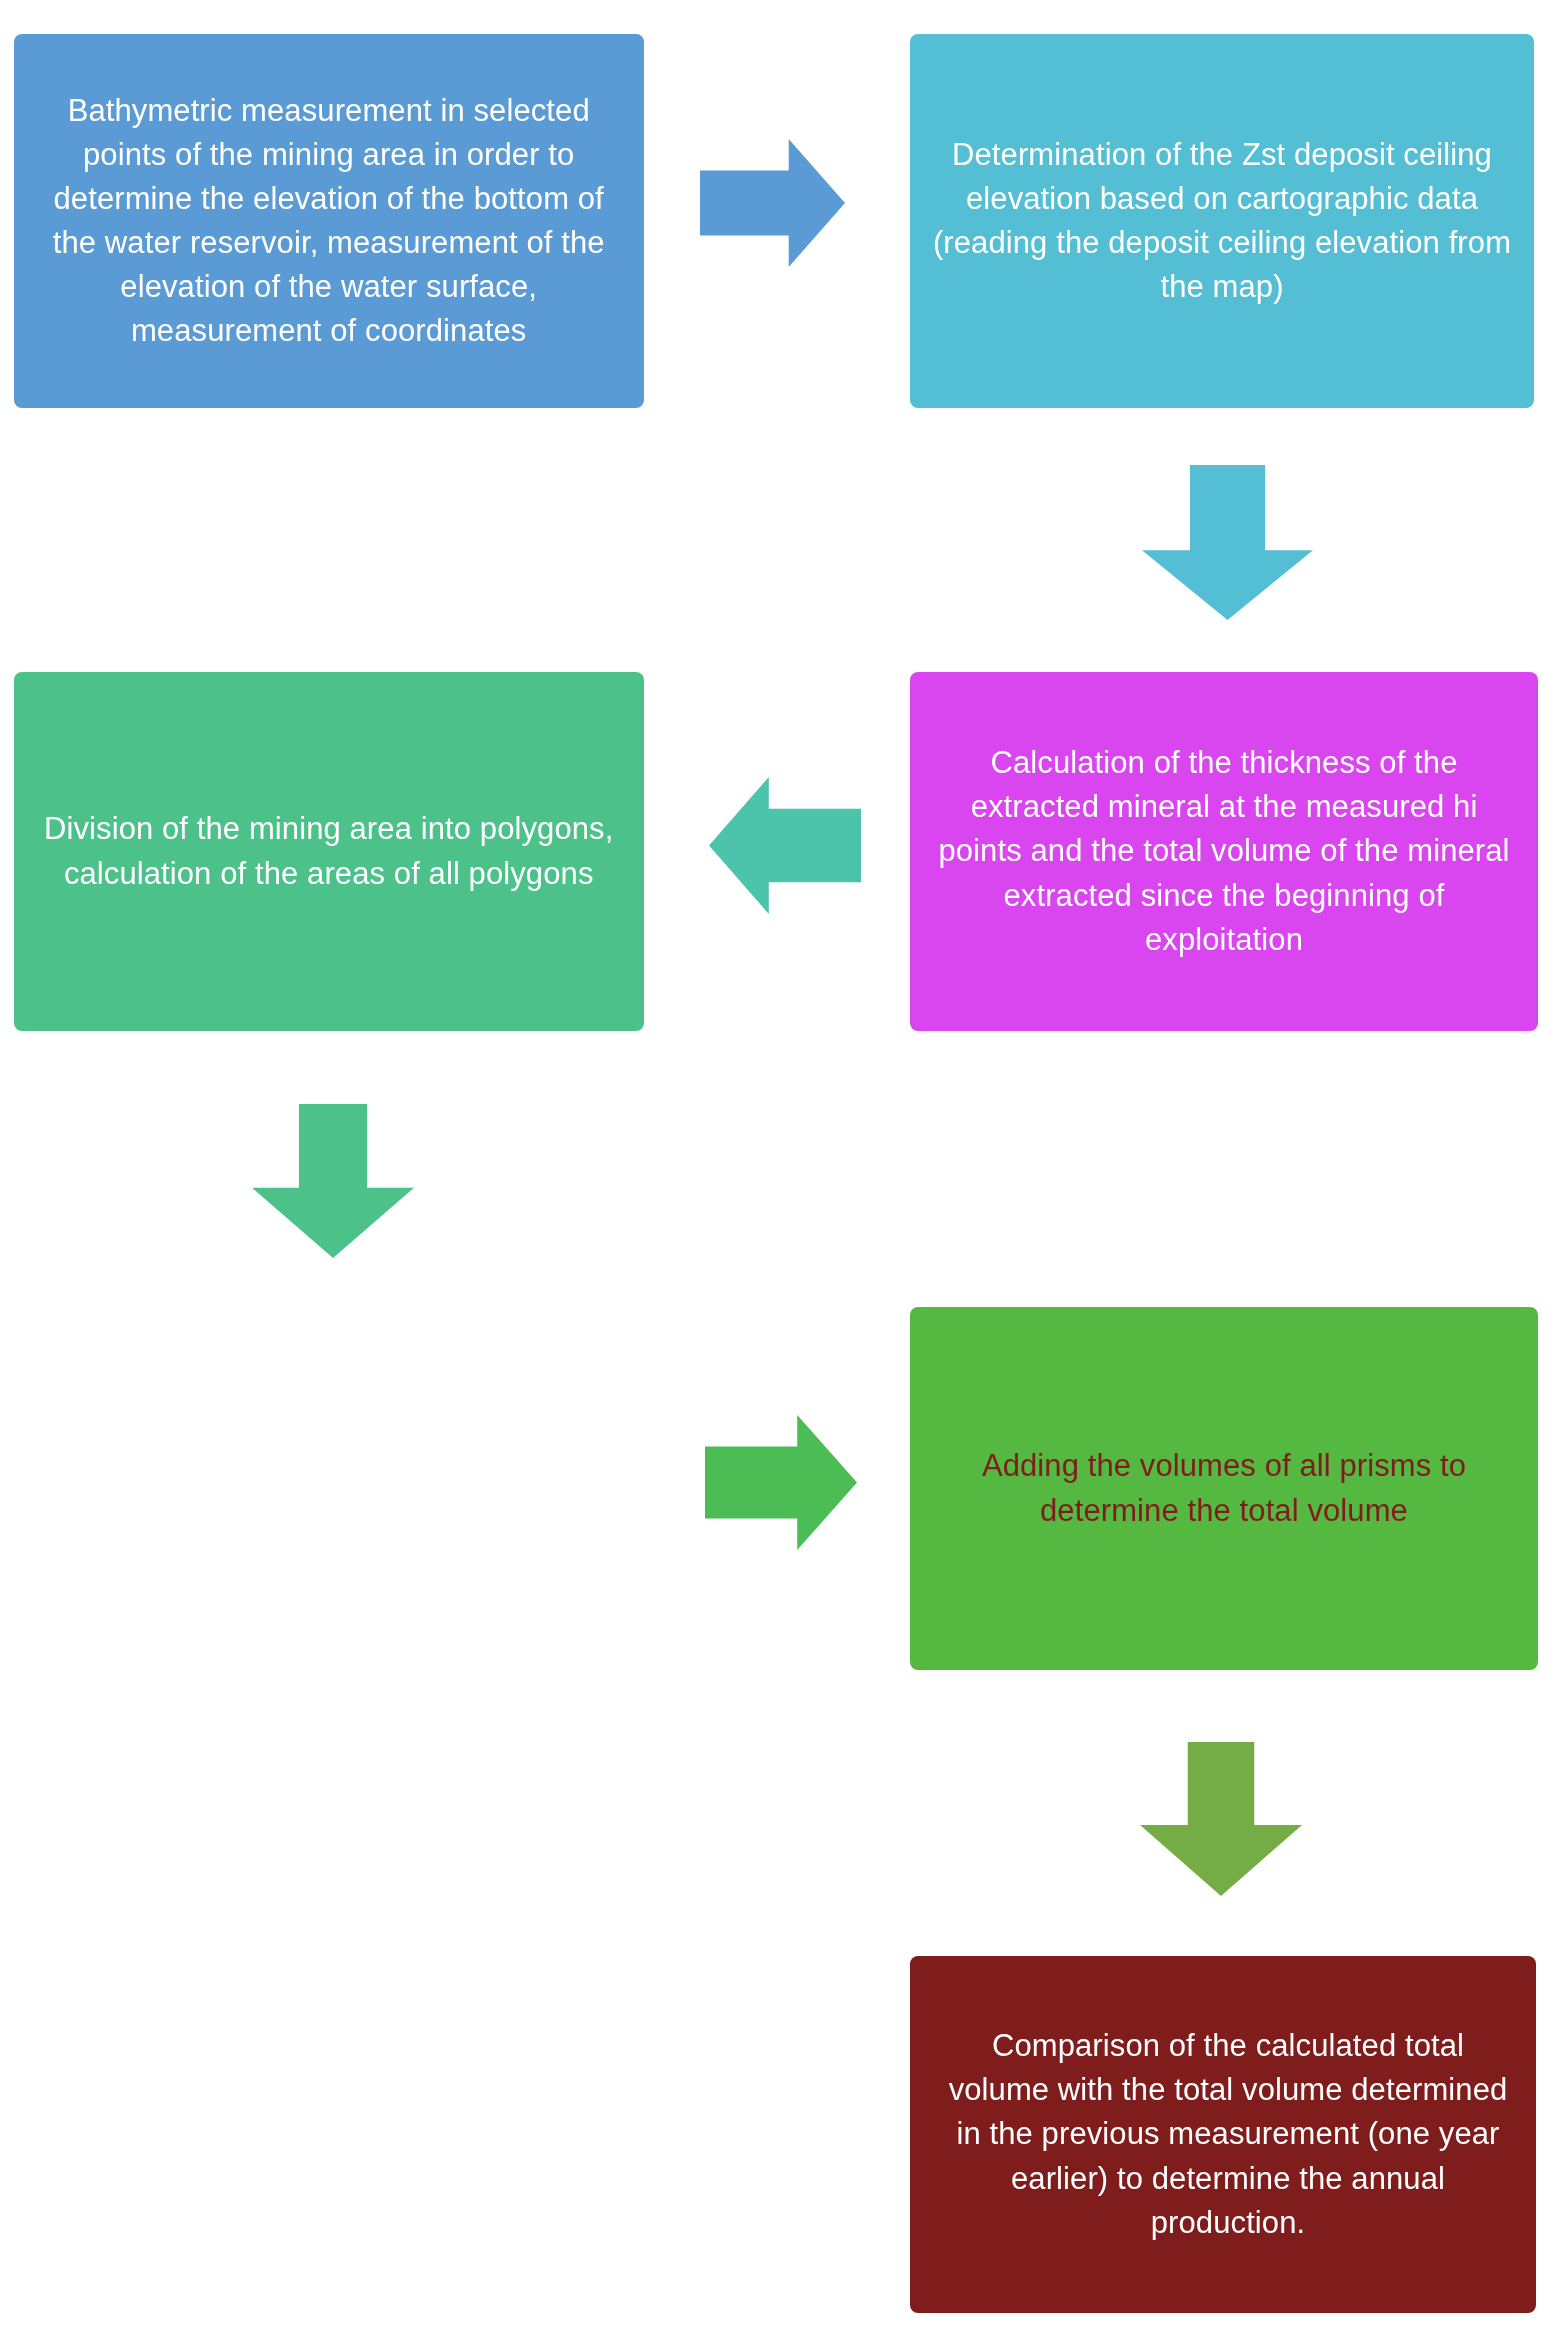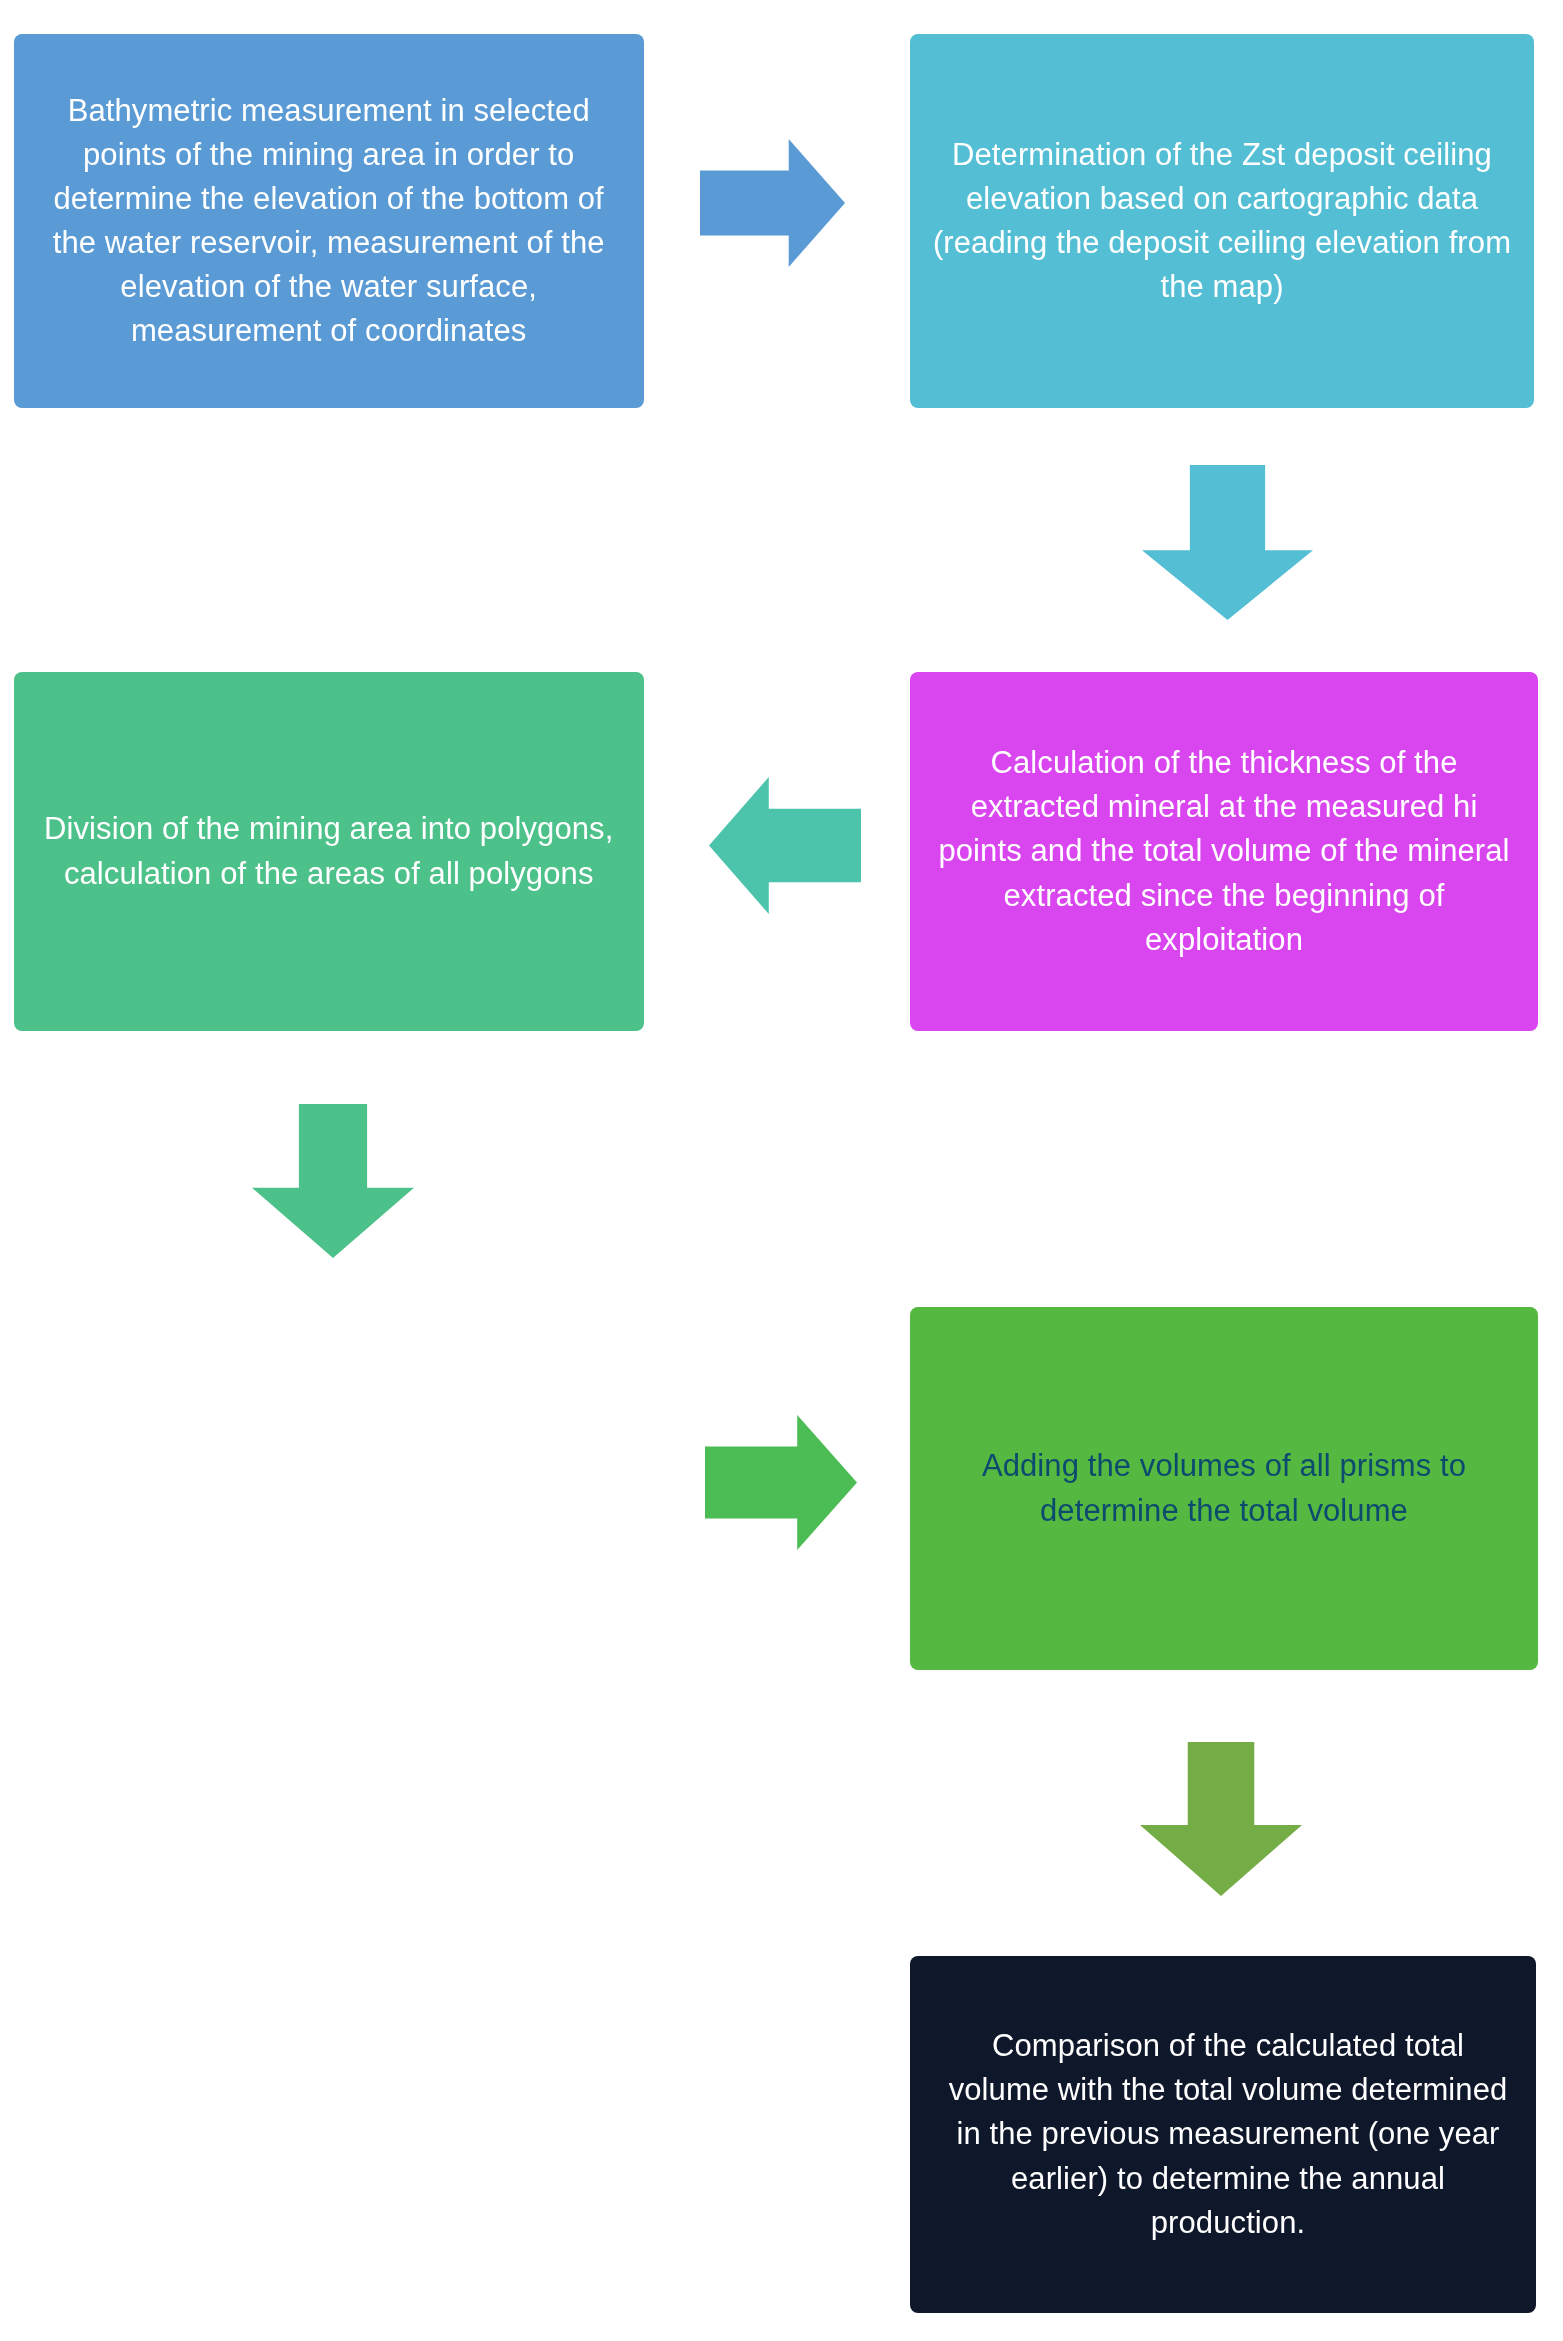--- a/index.html
+++ b/index.html
@@ -108,27 +108,27 @@
   </div>
 
 
   <div class="arrow" id="arrow-to-adding">
     <svg viewBox="0 0 178 158" preserveAspectRatio="none" aria-hidden="true">
       <polygon points="0,37 108,37 108,0 178,79 108,158 108,121 0,121" fill="#4cbc54"></polygon>
     </svg>
   </div>
 
   <div class="node" id="node-adding" style="background-color: rgb(85, 184, 64);">
-    <span class="label" style="color: #0c4a6e;">Adding the volumes of all prisms to determine the total volume</span>
+    <span class="label" style="color: #7f1d1d;">Adding the volumes of all prisms to determine the total volume</span>
   </div>
 
   <div class="arrow" id="arrow-to-comparison">
     <svg viewBox="0 0 190 180" preserveAspectRatio="none" aria-hidden="true">
       <polygon points="56,0 134,0 134,97 190,97 95,180 0,97 56,97" fill="#74ad46"></polygon>
     </svg>
   </div>
 
-  <div class="node" id="node-comparison" style="background-color: #0f172a; padding-left: 32px;">
+  <div class="node" id="node-comparison" style="background-color: #7f1d1d; padding-left: 32px;">
     <span class="label" style="color: rgb(255, 255, 255);">Comparison of the calculated total volume with the total volume determined in the previous measurement (one year earlier) to determine the annual production.</span>
   </div>
 
 </div>
 
 
 </body></html>

